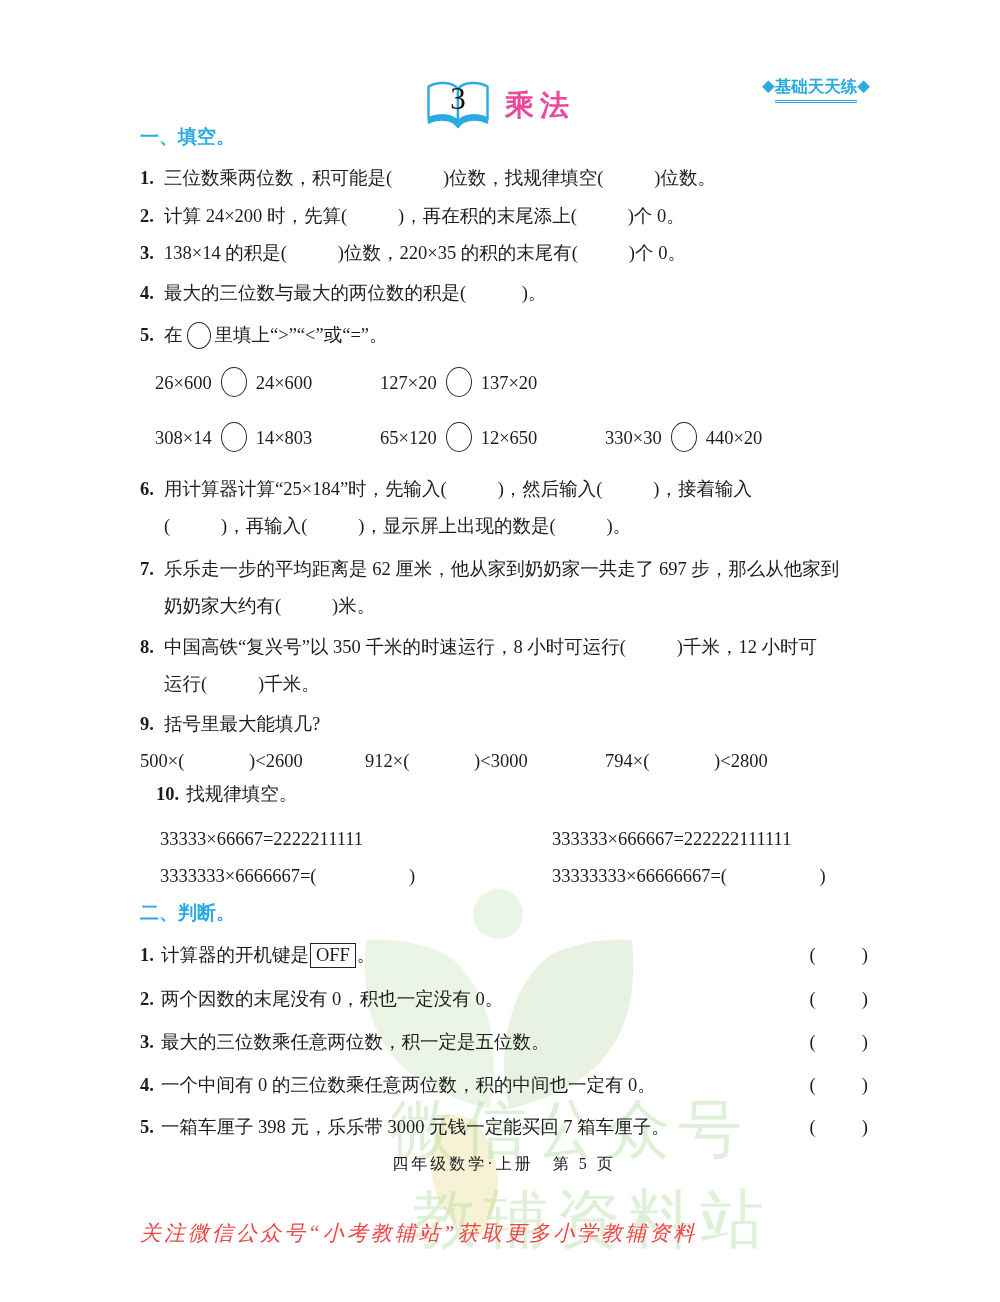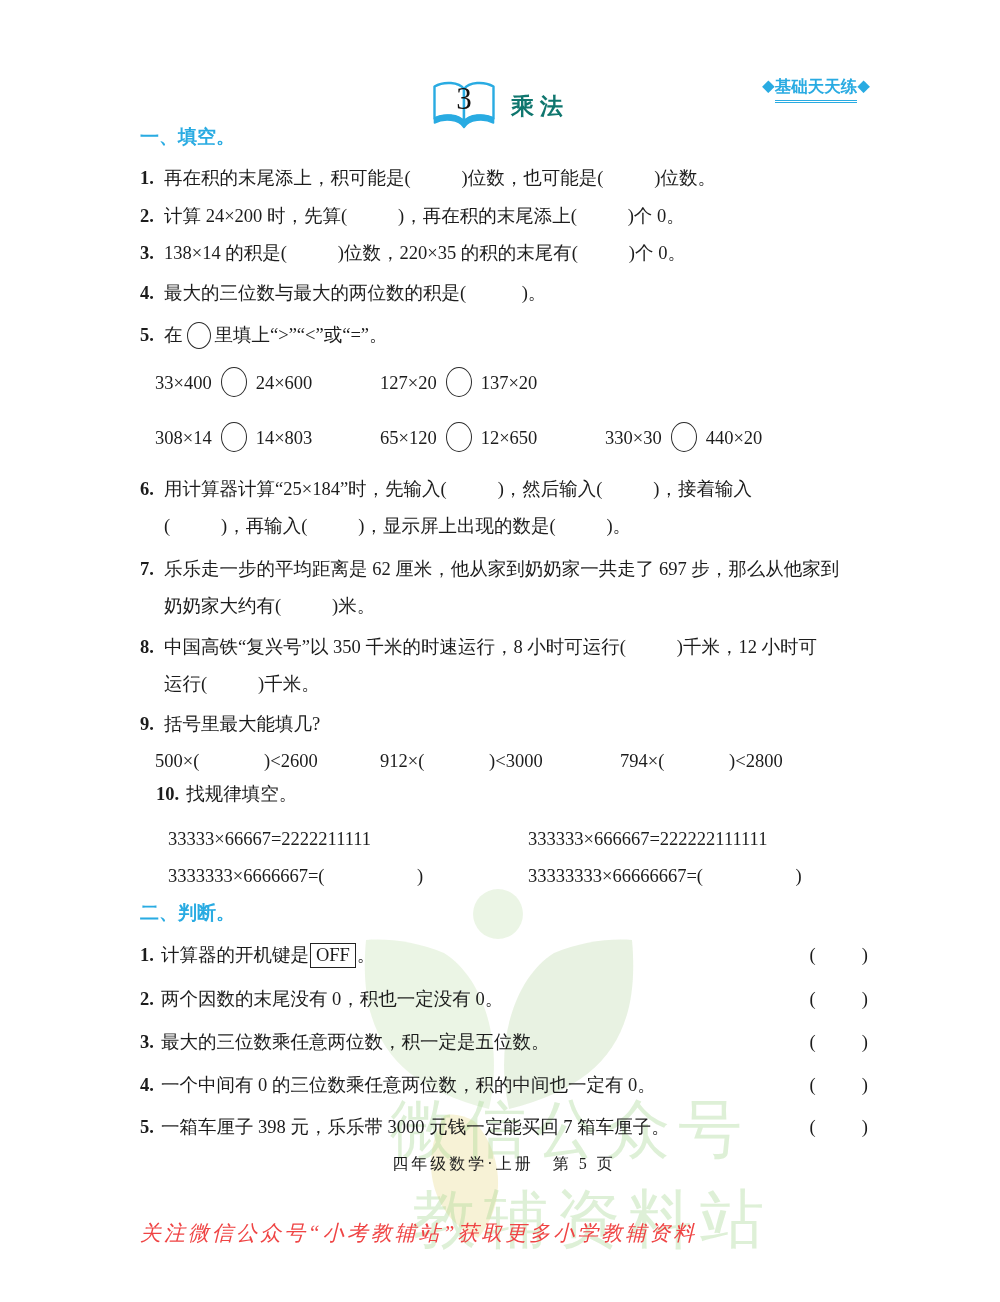--- a/index.html
+++ b/index.html
@@ -40,21 +40,21 @@
     padding-top: 106px; height: 56px;
     display: flex; justify-content: center; align-items: center; gap: 14px;
   }
   .book-wrap { position: relative; width: 66px; height: 52px; }
   .book-wrap .chapter-num {
     position: absolute; left: 0; top: 1px; width: 100%;
     text-align: center; font-size: 31px; color: #111;
     font-family: "Liberation Serif", serif;
   }
   .chapter-name {
-    font-size: 23px; font-weight: bold; color: #0f766e;
+    font-size: 29px; font-weight: bold; color: #ec4899;
     letter-spacing: 6px;
     font-family: Liberation Sans, sans-serif;
   }
 
   
   .page-body { padding: 0 132px 0 140px; }
   .sec-heading {
     font-family: "Liberation Sans", "DejaVu Sans", sans-serif;
     font-weight: bold; font-size: 19px; color: #29abe2;
   }
@@ -82,25 +82,25 @@
   .cmp-row {
     display: grid; grid-template-columns: 225px 225px 1fr;
     margin-left: 15px; align-items: center; height: 34px;
   }
   .cmp-row.r1 { margin-top: 18px; }
   .cmp-row.r2 { margin-top: 21px; }
   .cmp-cell { display: flex; align-items: center; }
 
   .expr-row {
     display: grid; grid-template-columns: 225px 240px 1fr;
-    margin-left: 15px; margin-top: 13px; line-height: 24px;
+    margin-top: 13px; line-height: 24px;
   }
   .pat-row {
     display: grid; grid-template-columns: 360px 1fr;
-    margin-left: 28px; line-height: 24px;
+    margin-left: 20px; line-height: 24px; gap: 32px;
   }
   .pat-row.r1 { margin-top: 21px; }
   .pat-row.r2 { margin-top: 13px; }
 
   .j-row { display: flex; align-items: flex-start; line-height: 26px; }
   .j-row .num { font-weight: bold; margin-right: 7px; }
   .j-row .j-text { flex: 1; }
   .j-row .j-bracket { margin-left: 12px; }
   .off-box {
     display: inline-block; border: 1.6px solid #222;
@@ -145,21 +145,21 @@
     </div>
     <span class="chapter-name" data-bind="title.name">乘法</span>
   </div>
 
   <div class="page-body">
 
     <div class="sec-heading h1" data-bind="fill.heading">一、填空。</div>
 
     <div class="item mt16">
       <span class="num" data-bind="fill.q1.num">1.</span>
-      <div class="body" data-bind="fill.q1.text">再在积的末尾添上，积可能是(           )位数，也可能是(           )位数。</div>
+      <div class="body" data-bind="fill.q1.text">三位数乘两位数，积可能是(           )位数，找规律填空(           )位数。</div>
     </div>
 
     <div class="item mt14">
       <span class="num" data-bind="fill.q2.num">2.</span>
       <div class="body" data-bind="fill.q2.text">计算 24×200 时，先算(           )，再在积的末尾添上(           )个 0。</div>
     </div>
 
     <div class="item mt13">
       <span class="num" data-bind="fill.q3.num">3.</span>
       <div class="body" data-bind="fill.q3.text">138×14 的积是(           )位数，220×35 的积的末尾有(           )个 0。</div>
@@ -170,21 +170,21 @@
       <div class="body" data-bind="fill.q4.text">最大的三位数与最大的两位数的积是(            )。</div>
     </div>
 
     <div class="item mt18">
       <span class="num" data-bind="fill.q5.num">5.</span>
       <div class="body"><span data-bind="fill.q5.pre">在</span><span class="circle small"></span><span data-bind="fill.q5.post">里填上“&gt;”“&lt;”或“=”。</span></div>
     </div>
 
     <div class="cmp-row r1">
       <div class="cmp-cell">
-          <span data-bind="fill.compare.0.left">33×400</span>
+          <span data-bind="fill.compare.0.left">26×600</span>
           <span class="circle"></span>
           <span data-bind="fill.compare.0.right">24×600</span>
         </div>
       <div class="cmp-cell">
           <span data-bind="fill.compare.1.left">127×20</span>
           <span class="circle"></span>
           <span data-bind="fill.compare.1.right">137×20</span>
         </div>
     </div>
     <div class="cmp-row r2">

